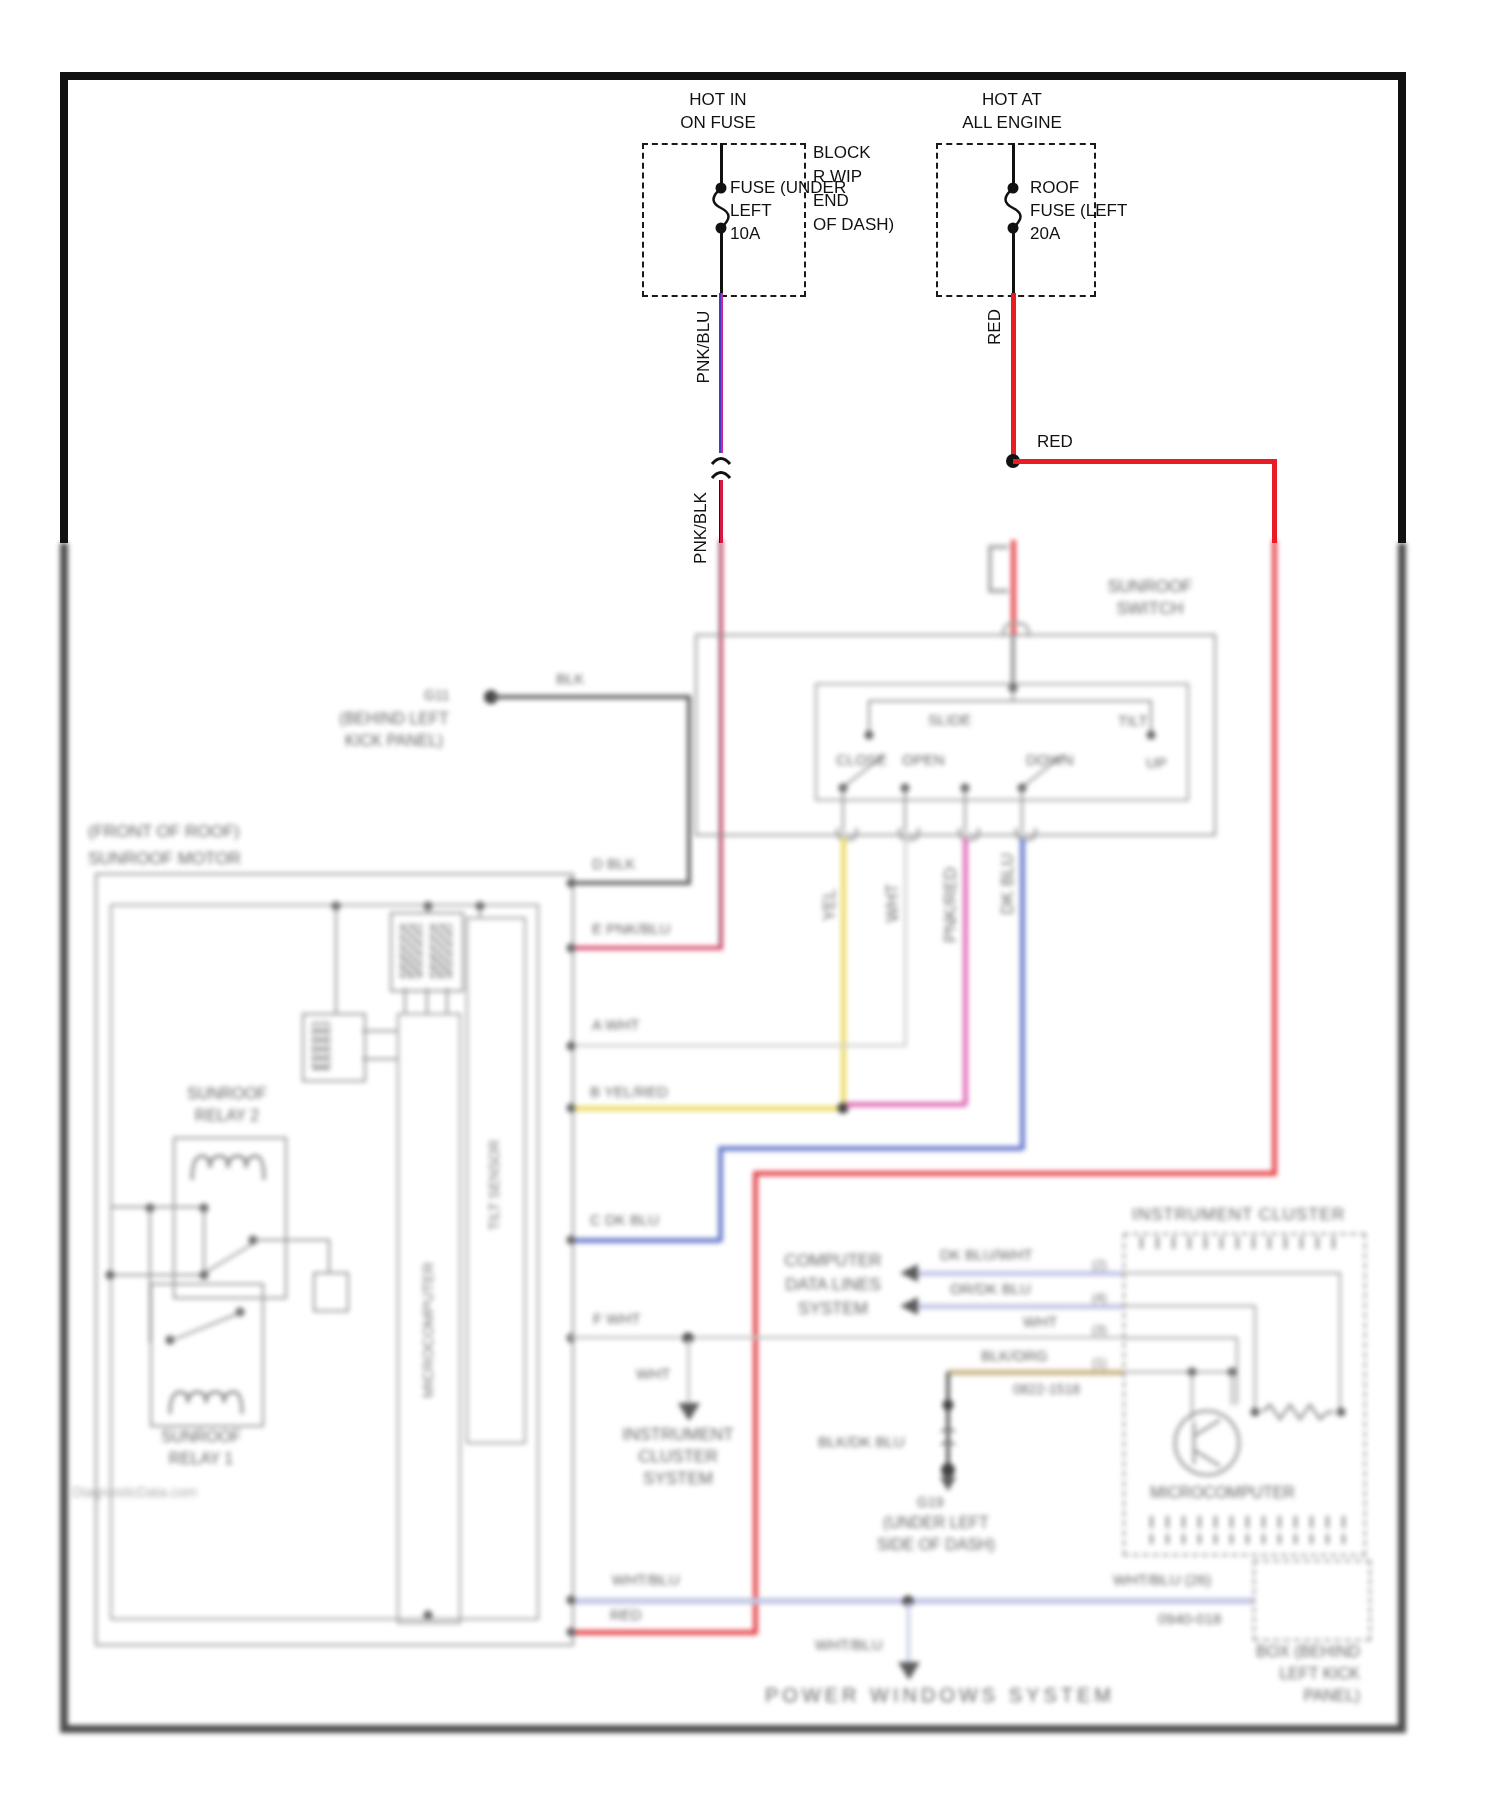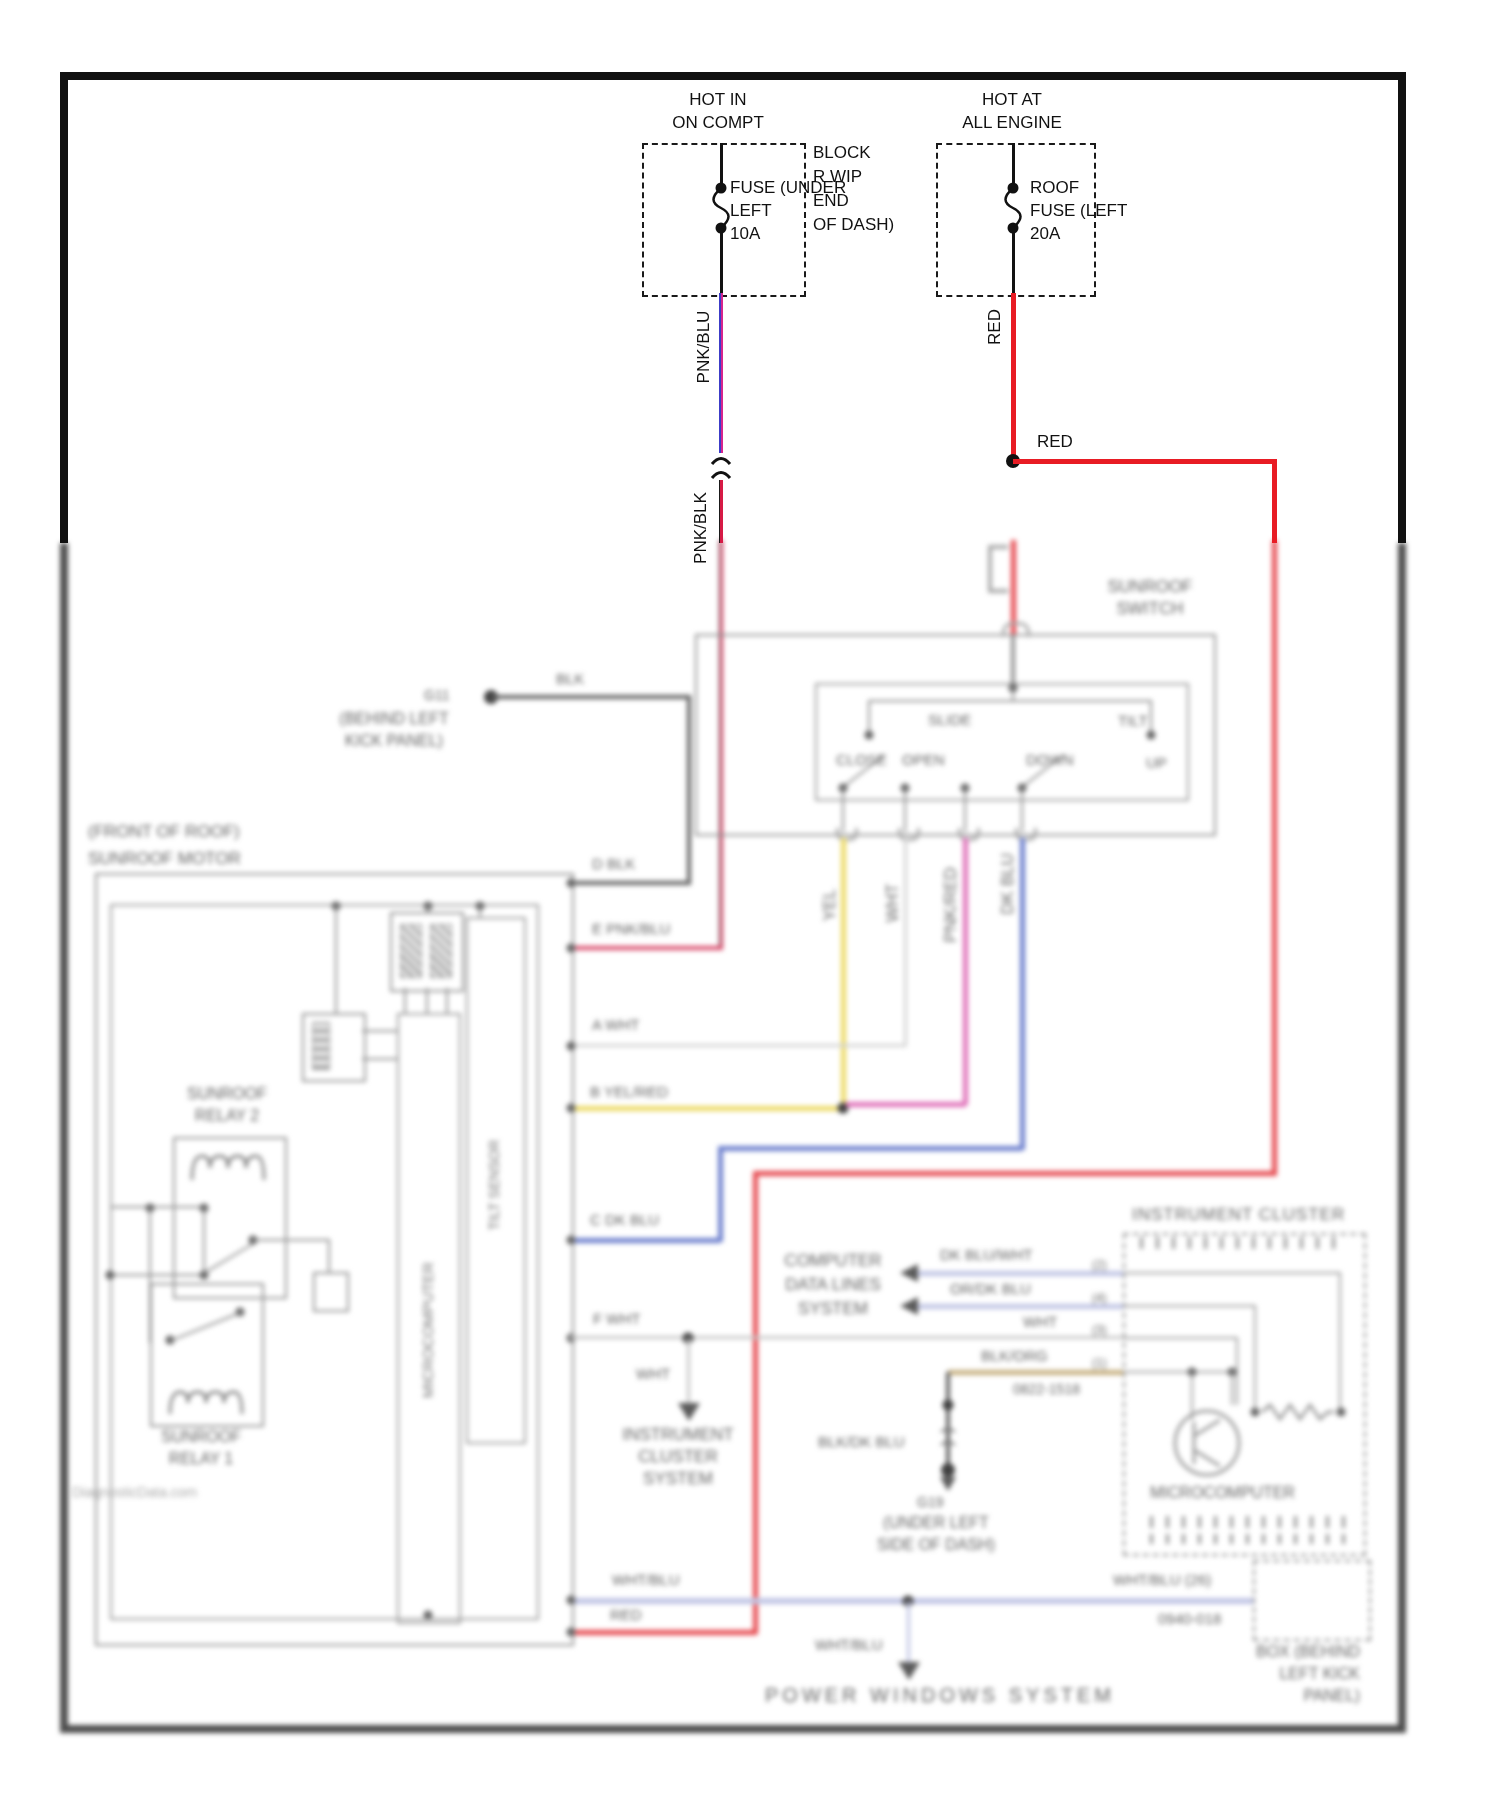--- a/index.html
+++ b/index.html
@@ -265,21 +265,21 @@
     <div class="blbl" style="left:72px;top:1481px;font-size:14px;color:#9a9a9a;white-space:nowrap">DiagnosticData.com</div>
   </div>
 
   <div id="sharp">
 
     <div class="el" style="left:60px;top:72px;width:1346px;height:8px;background:#111"></div>
     <div class="el" style="left:60px;top:72px;width:8px;height:471px;background:#111"></div>
     <div class="el" style="left:1398px;top:72px;width:8px;height:471px;background:#111"></div>
 
     <div class="lbl cc" style="left:718px;top:88px;text-align:center">HOT IN
-ON COMPT</div>
+ON FUSE</div>
     <div class="dash" style="left:642px;top:143px;width:160px;height:150px"></div>
     <div class="v" style="left:720px;top:143px;width:3px;height:45px"></div>
     <div class="dot" style="left:721px;top:188px"></div>
     <svg style="left:713px;top:186px" width="16" height="44" viewBox="0 0 16 44">
       <path d="M8,2 C-2,11 -2,17 8,22 C18,27 18,33 8,42" fill="none" stroke="#111" stroke-width="2.5"></path>
     </svg>
     <div class="dot" style="left:721px;top:228px"></div>
     <div class="v" style="left:720px;top:228px;width:3px;height:65px"></div>
     <div class="lbl" style="left:730px;top:176px">FUSE (UNDER
 LEFT

